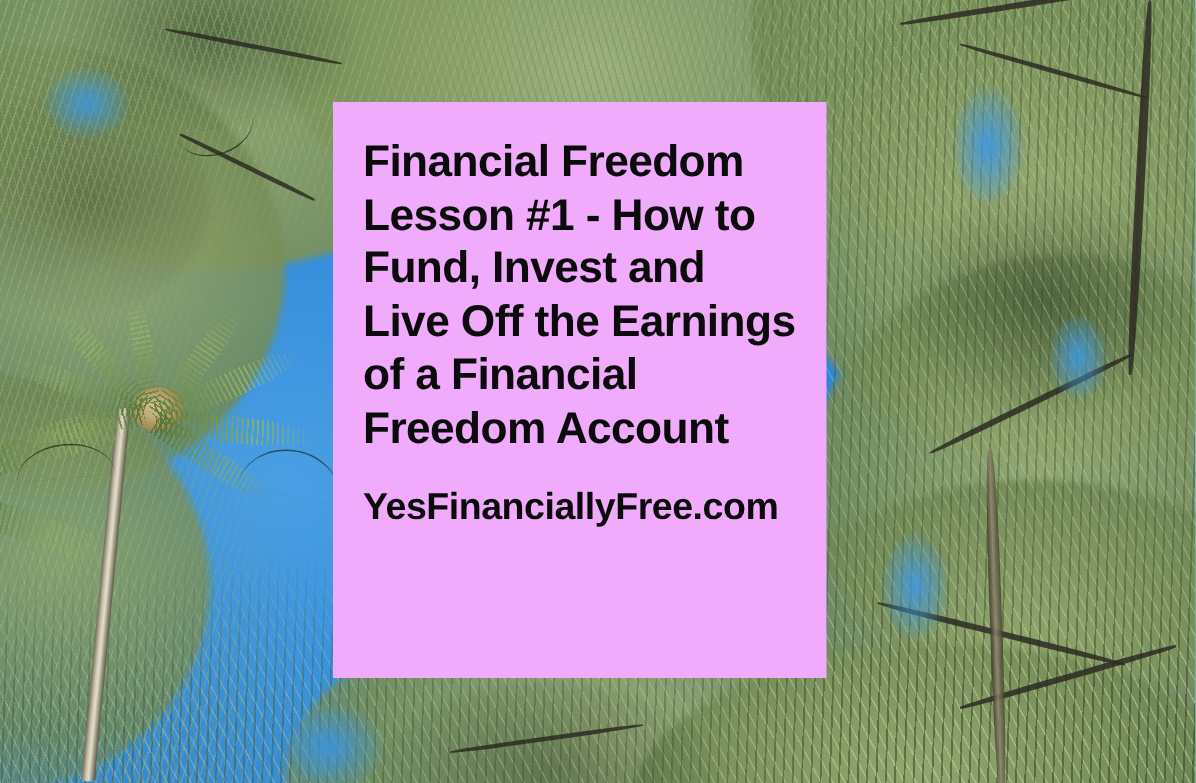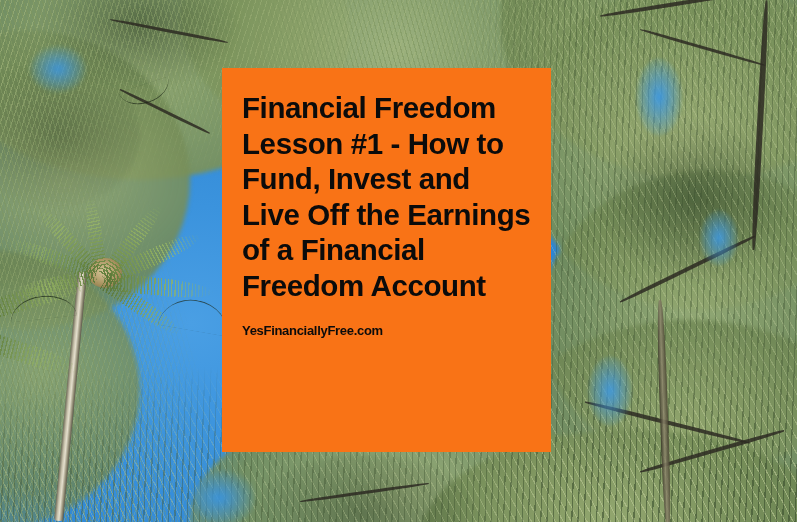--- a/index.html
+++ b/index.html
@@ -89,41 +89,41 @@
     transform-origin: 0% 50%;
   }
 
   
   .card {
     position: absolute;
     left: 222px;
     top: 68px;
     width: 329px;
     height: 384px;
-    background: #f97316;
+    background: #f0abfc;
     box-sizing: border-box;
     padding: 22px 16px 0 20px;
   }
 
   .card-title {
     margin: 0;
     font-family: "Liberation Sans", sans-serif;
     font-weight: 700;
     font-size: 29.5px;
     line-height: 1.205;
     letter-spacing: -0.4px;
     color: #0b0b0b;
     text-rendering: optimizeLegibility;
   }
 
   .card-subtitle {
     margin: 20px 0 0 0;
     font-family: "Liberation Sans", sans-serif;
     font-weight: 700;
-    font-size: 13px;
+    font-size: 25px;
     line-height: 1.2;
     letter-spacing: -0.3px;
     color: #0b0b0b;
   }
 </style>
 </head>
 <body>
 
 <div class="canvas">
 

